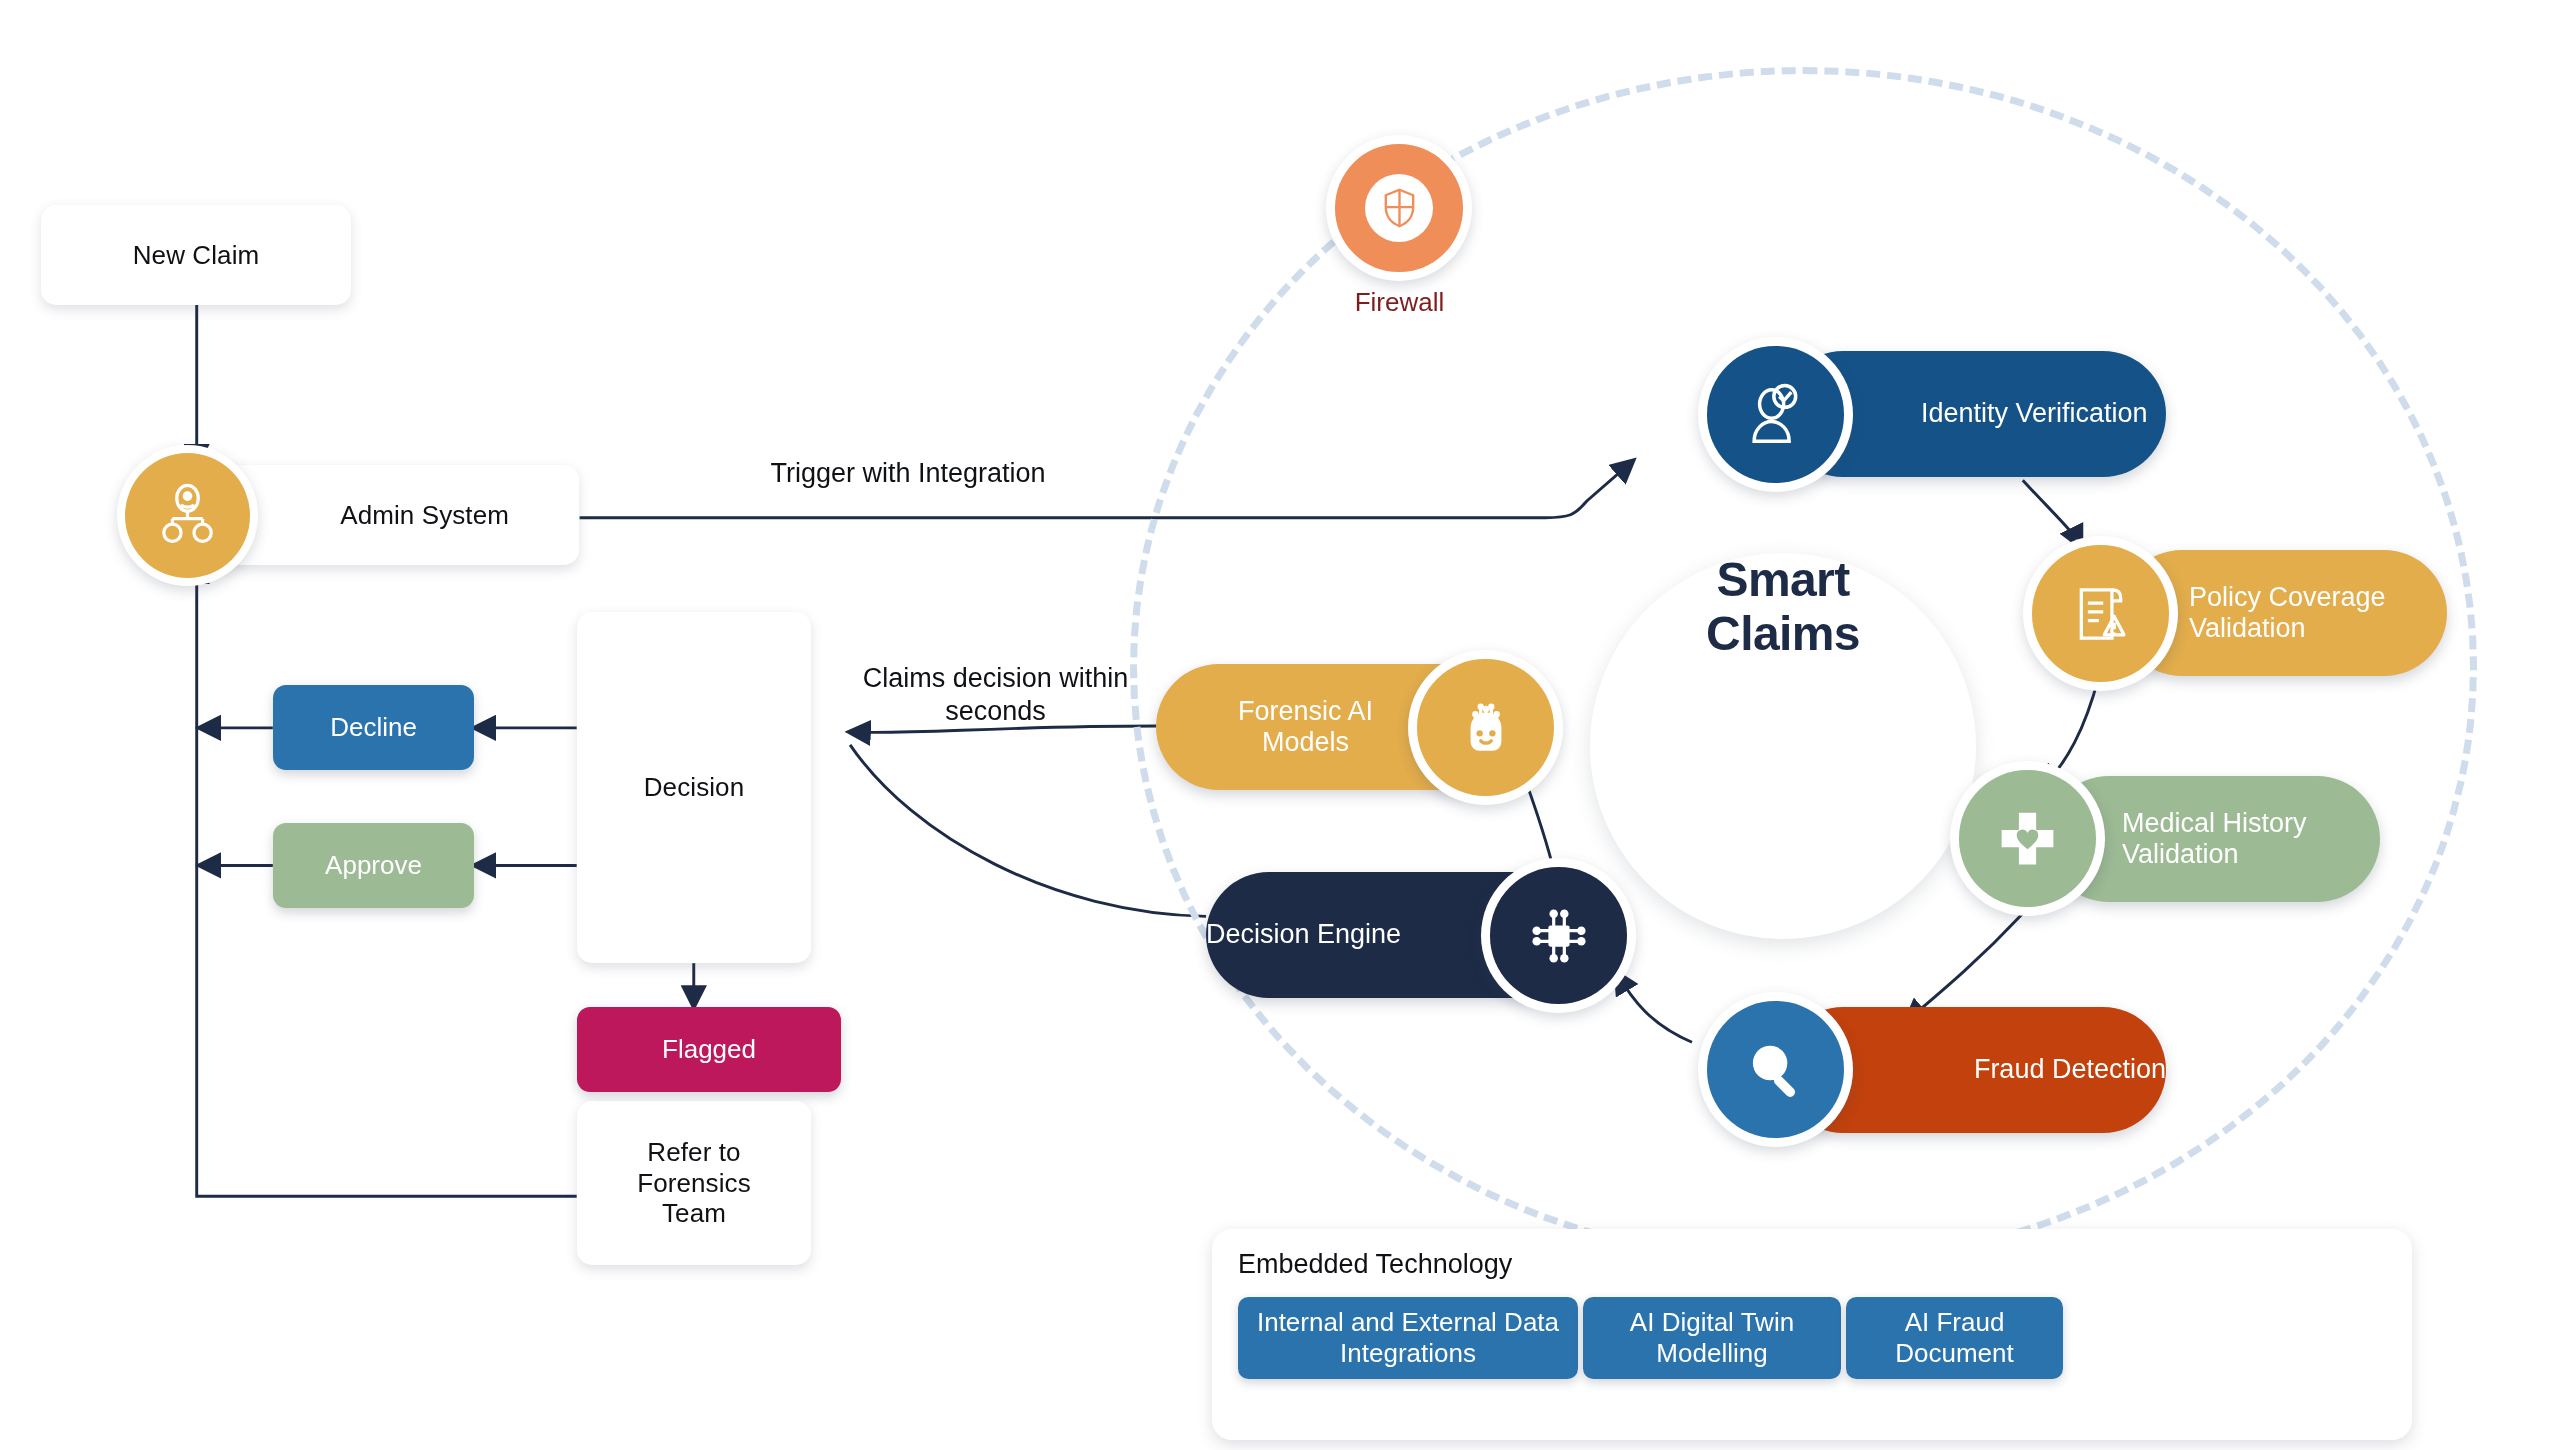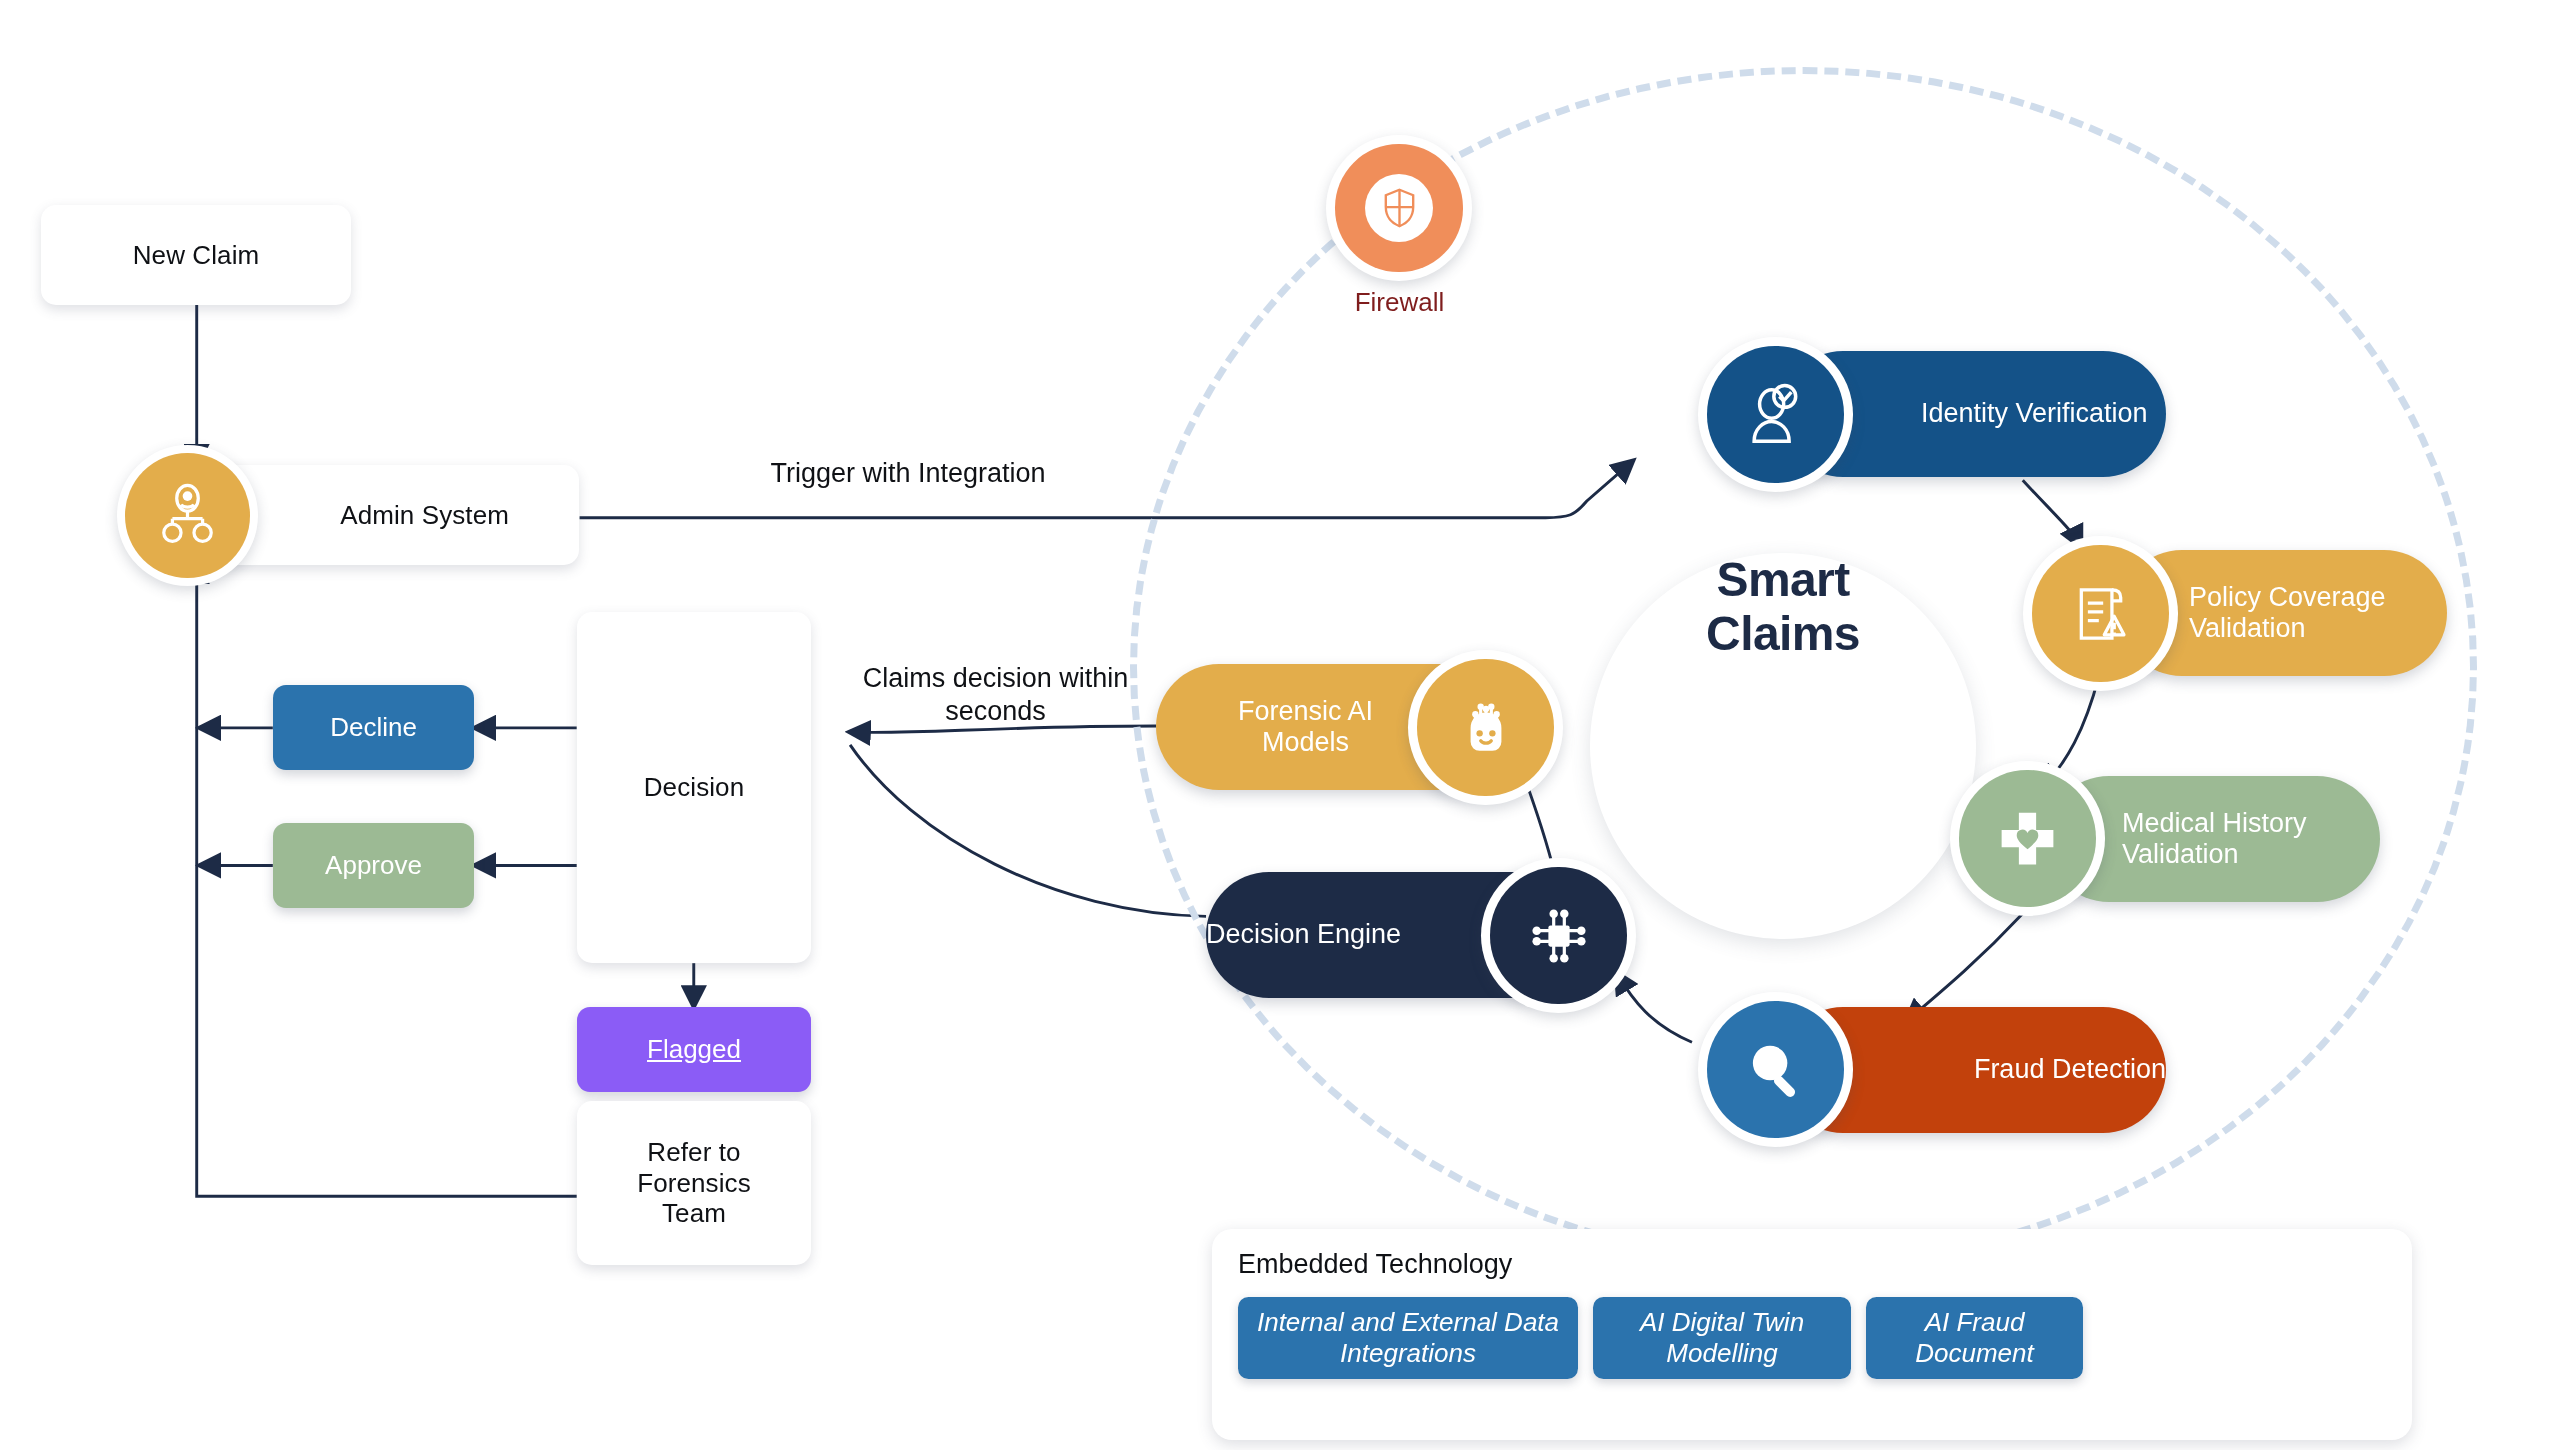--- a/index.html
+++ b/index.html
@@ -59,21 +59,21 @@
   
   #firewall-label{position:absolute;font-size:26px;color:#7f1d1d;text-align:center;}
 
   
   #embedded{
     position:absolute;background:#fff;border-radius:20px;
     box-shadow:0 4.7px 15px rgba(70,80,100,.18);
     box-sizing:border-box;
   }
   #embedded .etitle{position:absolute;left:26px;top:20px;font-size:27px;color:#0f1115;}
-  #embedded .etrack{position:absolute;left:26px;top:68px;display:flex;gap:15px;font-style:italic;}
+  #embedded .etrack{position:absolute;left:26px;top:68px;display:flex;gap:5px;}
   .etile{
     width:auto;min-width:0;border-radius:10.5px;background:#2b73ad;color:#fff;
     display:flex;align-items:center;justify-content:center;text-align:center;
     box-shadow:0 3.5px 9.4px rgba(60,70,90,.22);
     font-size:26px;line-height:1.2;box-sizing:border-box;padding:0 10.5px;height:82px;
   }
 
   
   .edgelabel{position:absolute;font-size:27px;color:#0f1115;line-height:1.22;text-align:center;}
 </style>
@@ -153,21 +153,21 @@
   </div>
 
   <div class="node chip" style="left:273px;top:685px;width:201px;height:85px;background:#2b73ad;">
     <span class="lbl">Decline</span>
   </div>
 
   <div class="node chip" style="left:273px;top:823px;width:201px;height:85px;background:#9cba94;">
     <span class="lbl">Approve</span>
   </div>
 
-  <div class="node chip" style="left:577px;top:1007px;width:234px;height:85px;background:#8b5cf6;text-decoration:underline;">
+  <div class="node chip" style="left:577px;top:1007px;width:264px;height:85px;background:#be185d;">
     <span class="lbl">Flagged</span>
   </div>
 
   <div class="node card" style="left:577px;top:1101px;width:234px;height:164px;">
     <span class="lbl" style="max-width:170px;">Refer to Forensics Team</span>
   </div>
 
   <div class="edgelabel" style="left:814px;top:662px;width:363px;">Claims decision within seconds</div>
 
   <div class="medal" style="left:1326px;top:135px;width:146px;height:146px;padding:9.4px;">

